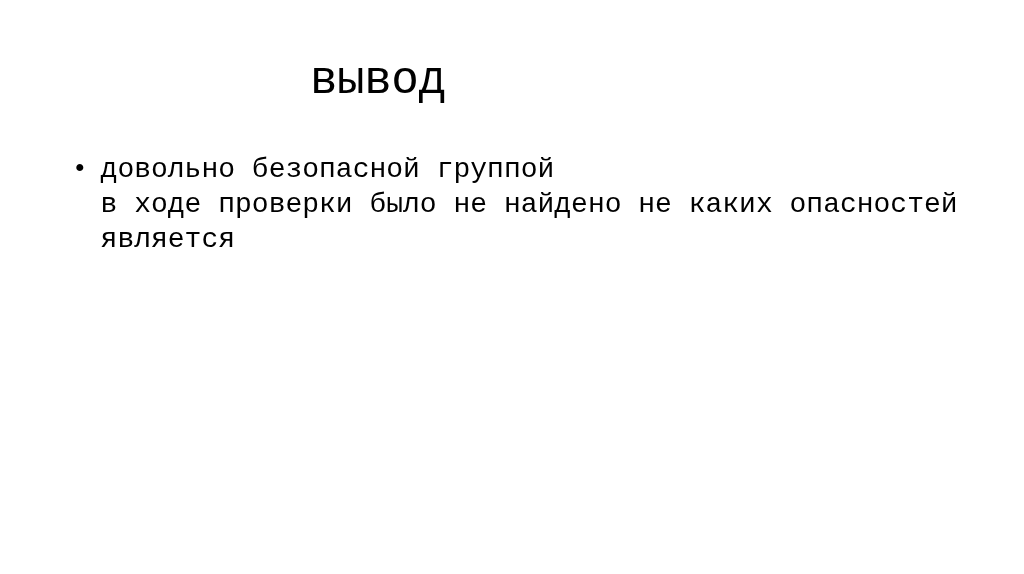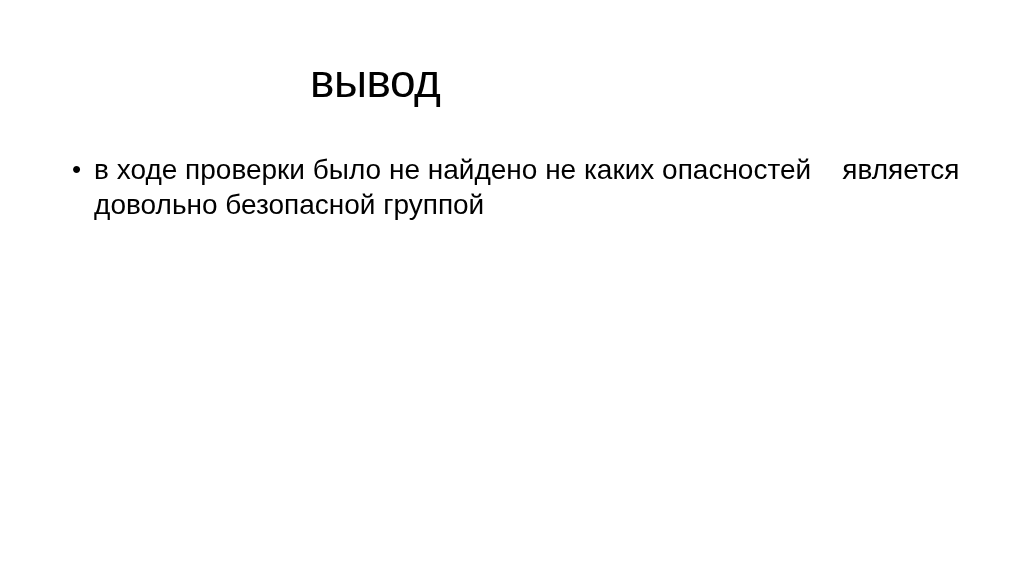--- a/index.html
+++ b/index.html
@@ -6,21 +6,21 @@
     margin: 0;
     padding: 0;
     background: #ffffff;
   }
   .slide {
     position: relative;
     width: 1024px;
     height: 568px;
     background: #ffffff;
     color: #000000;
-    font-family: Liberation Sans, sans-serif;
+    font-family: Liberation Mono, monospace;
     overflow: hidden;
   }
   .slide-title {
     position: absolute;
     left: 310px;
     top: 56px;
     margin: 0;
     font-size: 46px;
     font-weight: 400;
     letter-spacing: -0.5px;
@@ -55,18 +55,18 @@
 </head>
 <body>
 
 <div class="slide">
 
   <h1 class="slide-title">вывод</h1>
 
   <div class="bullet-item">
     <span class="bullet-marker">•</span>
     <div class="bullet-text">
+      <div class="bullet-line">довольно безопасной группой</div>
       <div class="bullet-line">в ходе проверки было не найдено не каких опасностей    является</div>
-      <div class="bullet-line">довольно безопасной группой</div>
     </div>
   </div>
 
 </div>
 
 </body></html>

